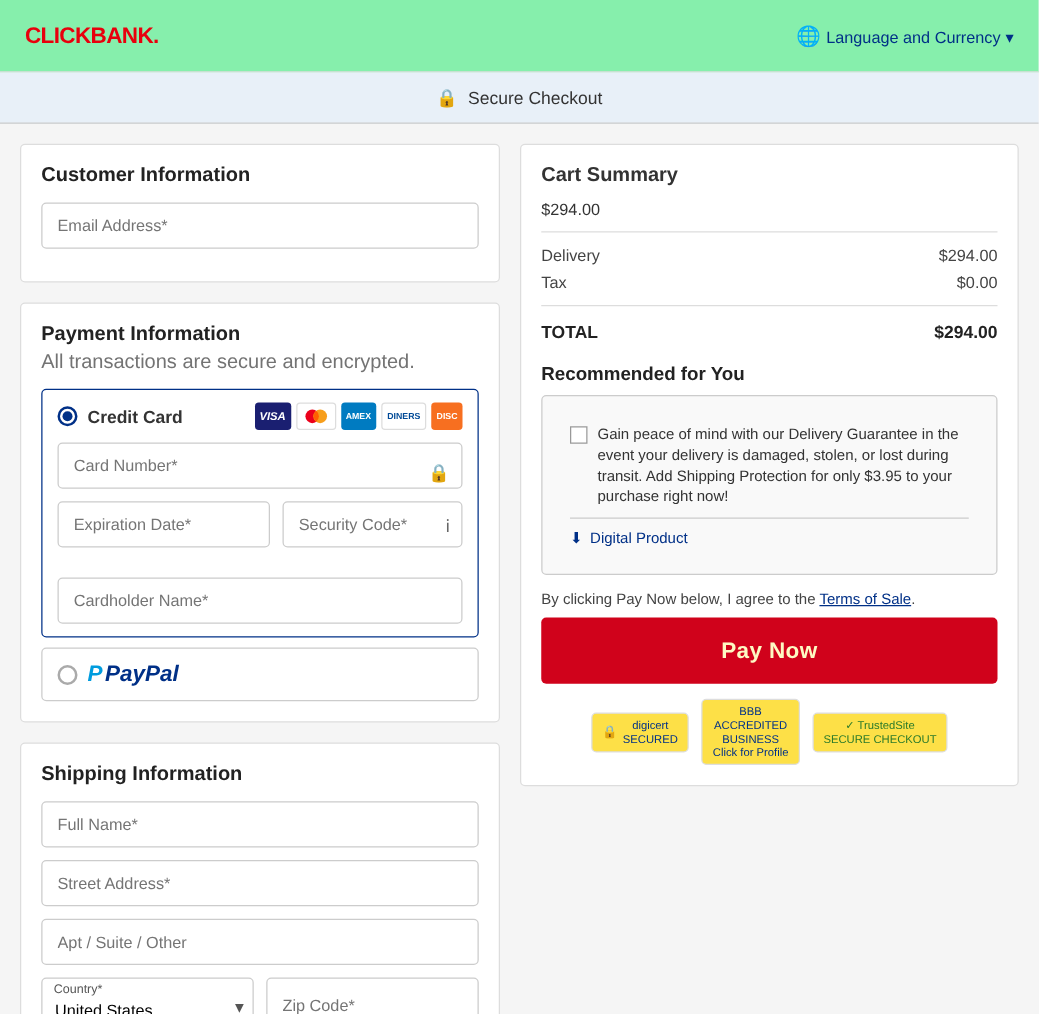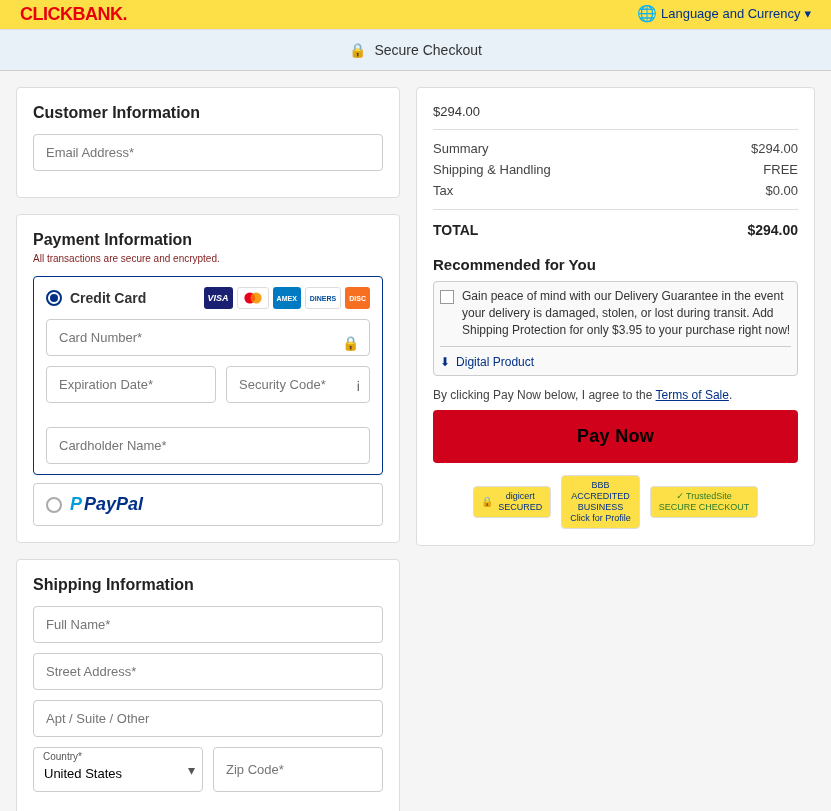--- a/index.html
+++ b/index.html
@@ -1,24 +1,24 @@
 <!DOCTYPE html>
 <html><head>
   <meta charset="utf-8">
   <style>
     * { box-sizing: border-box; margin: 0; padding: 0; }
     body { font-family: Arial, sans-serif; font-size: 14px; background: #f5f5f5; color: #333; }
 
     
     .header {
-      background: #fde047;
+      background: #86efac;
       border-bottom: 1px solid #ddd;
-      padding: 4px 20px;
-      display: flex;
-      align-items: flex-start;
+      padding: 18px 20px;
+      display: flex;
+      align-items: flex-end;
       justify-content: space-between;
     }
     .logo {
       font-size: 18px;
       font-weight: bold;
       color: #003087;
       letter-spacing: -0.5px;
     }
     .logo span { color: #e8000d; }
     .lang-currency {
@@ -77,22 +77,22 @@
       margin-bottom: 16px;
     }
 
     .section-title {
       font-size: 16px;
       font-weight: bold;
       color: #222;
       margin-bottom: 4px;
     }
     .section-subtitle {
-      font-size: 10px;
-      color: #7f1d1d;
+      font-size: 16px;
+      color: #737373;
       margin-bottom: 12px;
     }
 
     
     .form-field {
       width: 100%;
       border: 1px solid #ccc;
       border-radius: 4px;
       padding: 10px 12px;
       font-size: 13px;
@@ -237,21 +237,21 @@
 
     .cart-line { display: flex; justify-content: space-between; font-size: 13px; padding: 3px 0; color: #444; }
     .cart-total { display: flex; justify-content: space-between; font-size: 14px; font-weight: bold; color: #222; padding: 4px 0; }
 
     
     .recommended-title { font-size: 15px; font-weight: bold; color: #222; margin: 14px 0 8px; }
 
     .recommend-box {
       border: 1px solid #ccc;
       border-radius: 4px;
-      padding: 6px;
+      padding: 22px;
       background: #f9f9f9;
     }
     .recommend-inner { display: flex; gap: 8px; align-items: flex-start; }
     .recommend-checkbox {
       width: 14px; height: 14px;
       border: 1px solid #999;
       flex-shrink: 0;
       margin-top: 2px;
       background: #fff;
     }
@@ -269,21 +269,21 @@
     }
 
     
     .terms-line { font-size: 12px; color: #444; margin: 12px 0 8px; }
     .terms-line a { color: #003087; text-decoration: underline; }
 
     
     .pay-now-btn {
       width: 100%;
       background: #d0021b;
-      color: #000000;
+      color: #fef9c3;
       border: none;
       border-radius: 4px;
       padding: 16px;
       font-size: 18px;
       font-weight: bold;
       cursor: pointer;
       letter-spacing: 0.3px;
     }
 
     
@@ -418,29 +418,26 @@
         </div>
       </div>
     </div>
 
   </div>
 
   <div class="right-col">
 
     
     <div>
+      <div class="cart-title">Cart Summary</div>
       <div class="product-price">$294.00</div>
       <hr class="cart-divider">
       <div class="cart-line">
-        <span>Summary</span>
+        <span>Delivery</span>
         <span>$294.00</span>
-      </div>
-      <div class="cart-line">
-        <span>Shipping &amp; Handling</span>
-        <span>FREE</span>
       </div>
       <div class="cart-line">
         <span>Tax</span>
         <span>$0.00</span>
       </div>
       <hr class="cart-divider">
       <div class="cart-total">
         <span>TOTAL</span>
         <span>$294.00</span>
       </div>

